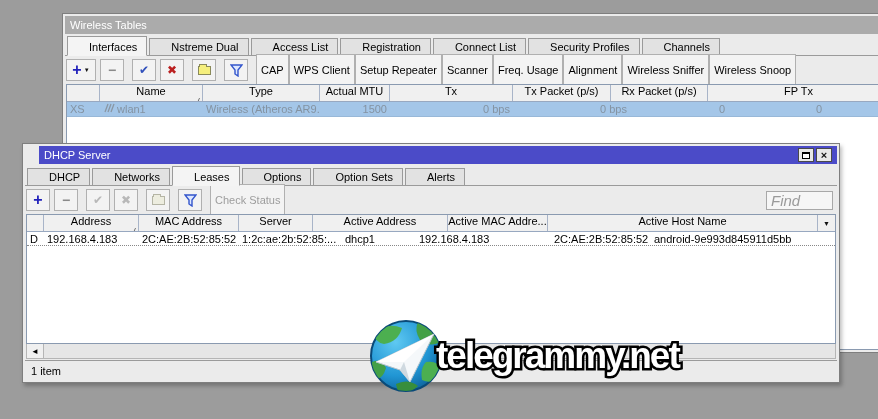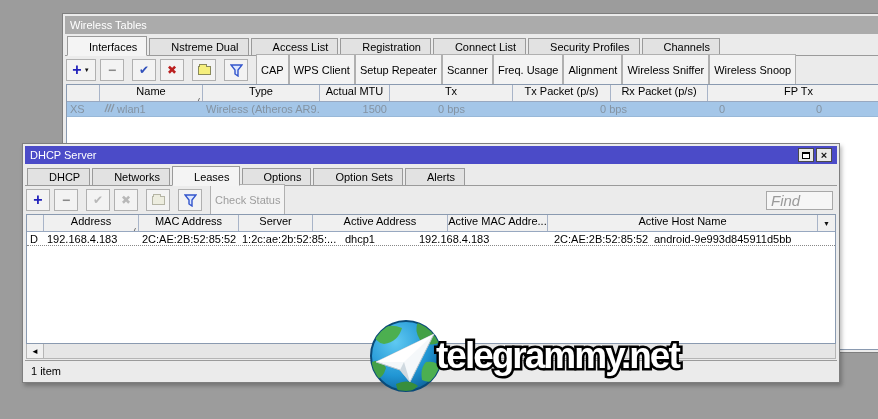--- a/index.html
+++ b/index.html
@@ -22,21 +22,21 @@
   }
   #wireless-window { left: 62px; top: 13px; width: 832px; height: 340px; }
   #dhcp-window { left: 22px; top: 143px; width: 818px; height: 240px; box-shadow: 2px 3px 4px rgba(0,0,0,0.25); }
 
   .titlebar {
     height: 18px; flex: 0 0 18px;
     display: flex; align-items: center;
     padding: 0 5px; color: #fff;
   }
   .titlebar.inactive { background: #ababab; }
-  .titlebar.active { background: #4b4bc8; }
+  .titlebar.active { background: #4b4bc8; margin-left: 14px; }
   .title-text { flex: 1; white-space: nowrap; }
   .title-btn {
     width: 16px; height: 14px; margin-left: 2px;
     background: #e9e9e9; border: 1px solid #4a4a4a;
     display: flex; align-items: center; justify-content: center;
     color: #111; font-weight: bold; font-size: 11px; line-height: 1;
   }
   .max-glyph { width: 8px; height: 7px; border: 1px solid #000; border-top-width: 2px; background: #fff; }
 
   .tabstrip {
@@ -129,21 +129,21 @@
     border-left: 1px solid #a8b4c8; background: #f0f0f0;
     display: flex; align-items: center; justify-content: center;
     font-size: 7px; color: #111;
   }
 
   
   .wc0 { width: 33px; flex: 0 0 33px; }
   .wc1 { width: 103px; flex: 0 0 103px; }
   .wc2 { width: 117px; flex: 0 0 117px; }
   .wc3 { width: 70px; flex: 0 0 70px; }
-  .wc4 { width: 123px; flex: 0 0 123px; text-align: center; }
+  .wc4 { width: 123px; flex: 0 0 123px; }
   .wc5 { width: 117px; flex: 0 0 117px; }
   .wc6 { width: 98px; flex: 0 0 98px; }
   .wc7 { width: 97px; flex: 0 0 97px; }
   .wc8 { flex: 1 1 auto; border-right: none; }
   .wrow-selected { background: #a4c6e8; color: #8493a2; border-bottom: 1px solid #98b8d8; }
   .wrow-selected .cell { color: #8493a2; }
 
   
   .dc0 { width: 17px; flex: 0 0 17px; }
   .dc1 { width: 95px; flex: 0 0 95px; }

